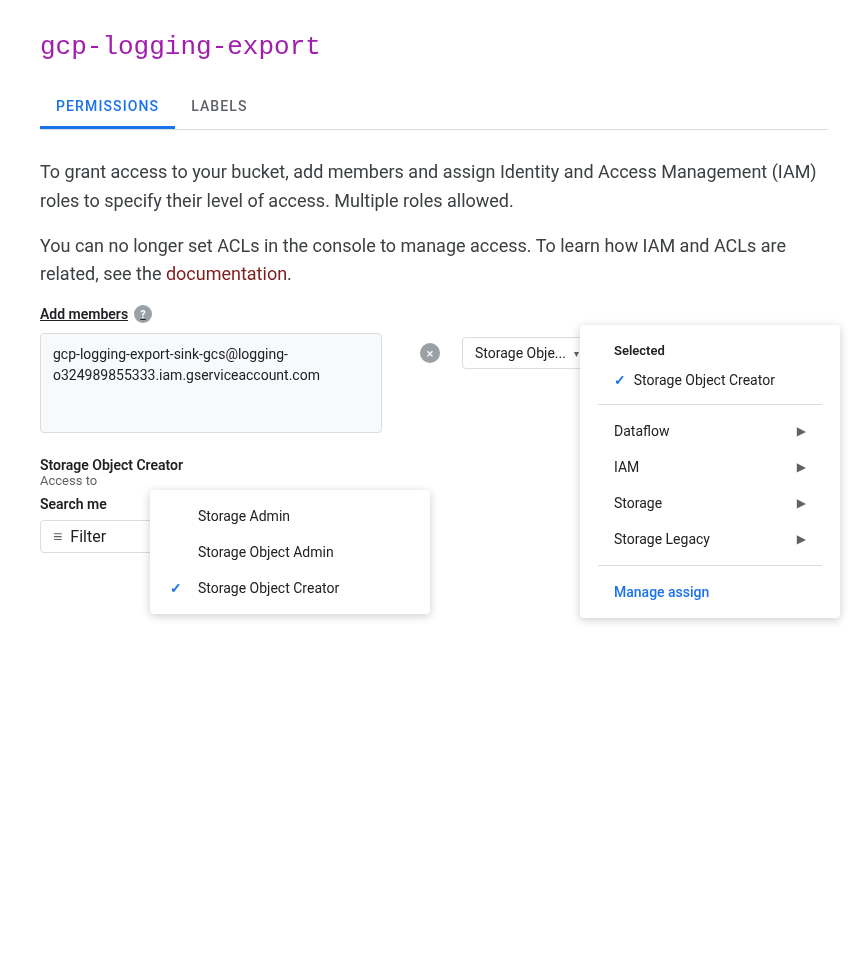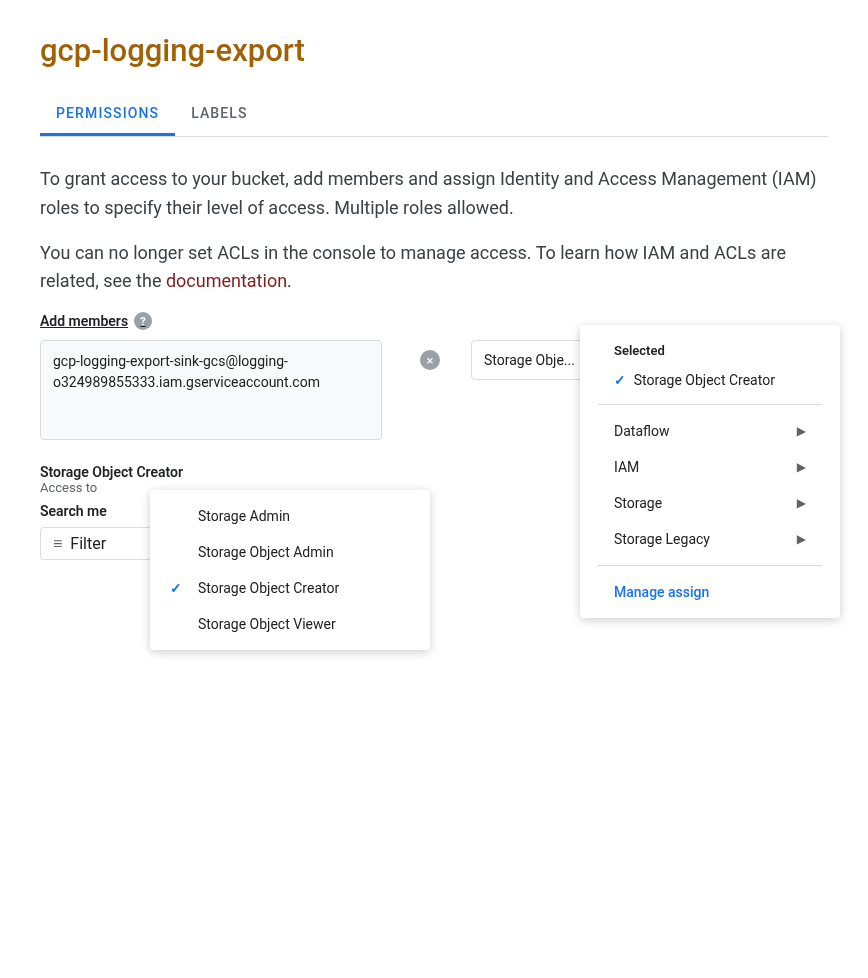--- a/index.html
+++ b/index.html
@@ -11,24 +11,25 @@
       min-height: 978px;
       position: relative;
       overflow: hidden;
     }
 
     .page-container {
       padding: 32px 40px 0 40px;
     }
 
     .page-title {
-      font-size: 31px;
+      font-size: 26px;
       font-weight: 500;
-      color: #a16207;
+      color: #a21caf;
       margin-bottom: 24px;
+      font-family: Liberation Mono, monospace;
     }
 
     .tabs-row {
       display: flex;
       border-bottom: 1px solid #dadce0;
       margin-bottom: 0;
     }
 
     .tab {
       padding: 12px 16px;
@@ -137,33 +138,32 @@
     }
 
     .role-dropdown-wrapper {
       position: relative;
       display: flex;
       align-items: center;
       gap: 8px;
     }
 
     .role-dropdown-btn {
-      height: 40px;
+      height: 32px;
       border: 1px solid #dadce0;
       border-radius: 4px;
       background: #fff;
       display: flex;
       align-items: center;
       padding: 0 12px;
       font-size: 14px;
       color: #202124;
       cursor: pointer;
       gap: 8px;
       min-width: 180px;
-      margin-left: 9px;
     }
 
     .dropdown-chevron {
       color: #5f6368;
       font-size: 10px;
     }
 
     .add-btn {
       height: 40px;
       background: #1a56c4;
@@ -373,21 +373,20 @@
 
   </div>
 </div>
 
 <div class="dropdown-menu-overlay">
 
   <div class="left-dropdown">
     <div class="left-dropdown-item">Storage Admin</div>
     <div class="left-dropdown-item">Storage Object Admin</div>
     <div class="left-dropdown-item checked">Storage Object Creator</div>
-    <div class="left-dropdown-item">Storage Object Viewer</div>
   </div>
 
   <div class="right-dropdown">
 
     <div class="right-dropdown-section">Selected</div>
     <div class="right-dropdown-selected">
       <span class="check">✓</span>
       <span>Storage Object Creator</span>
     </div>
 

